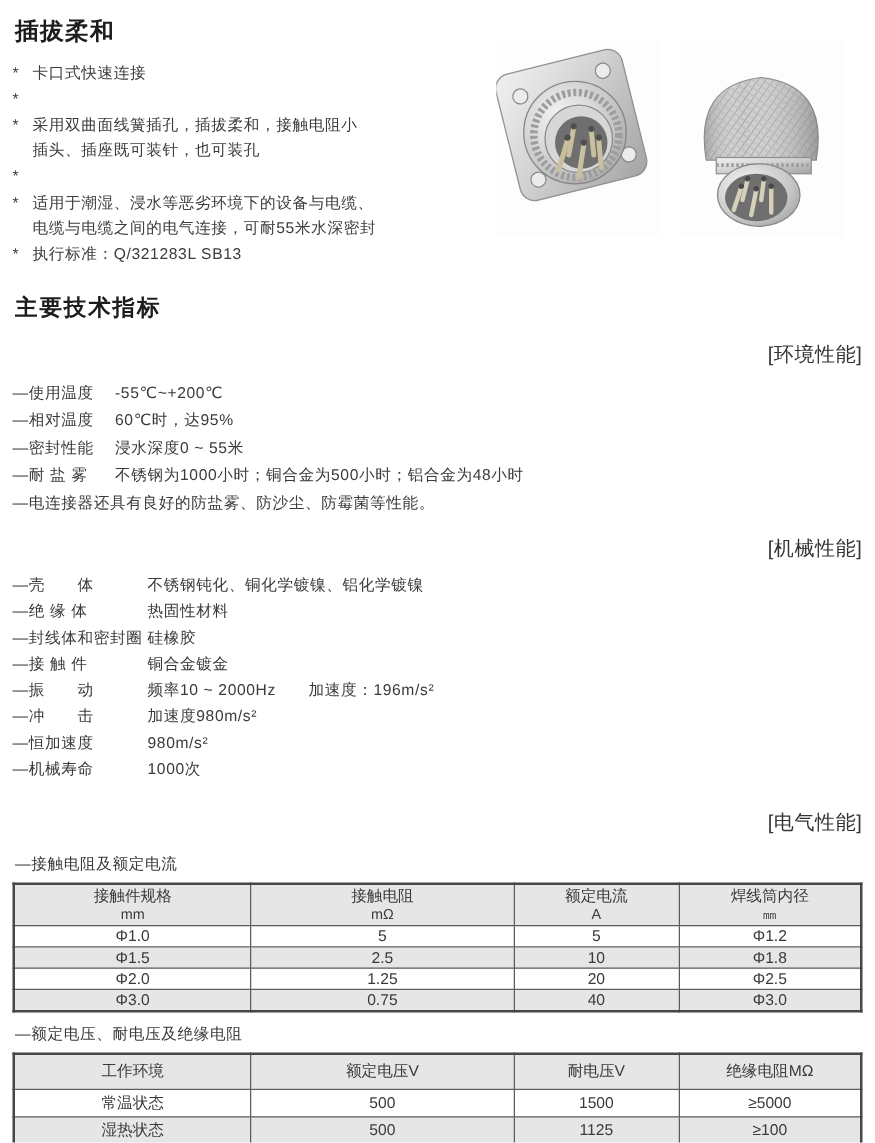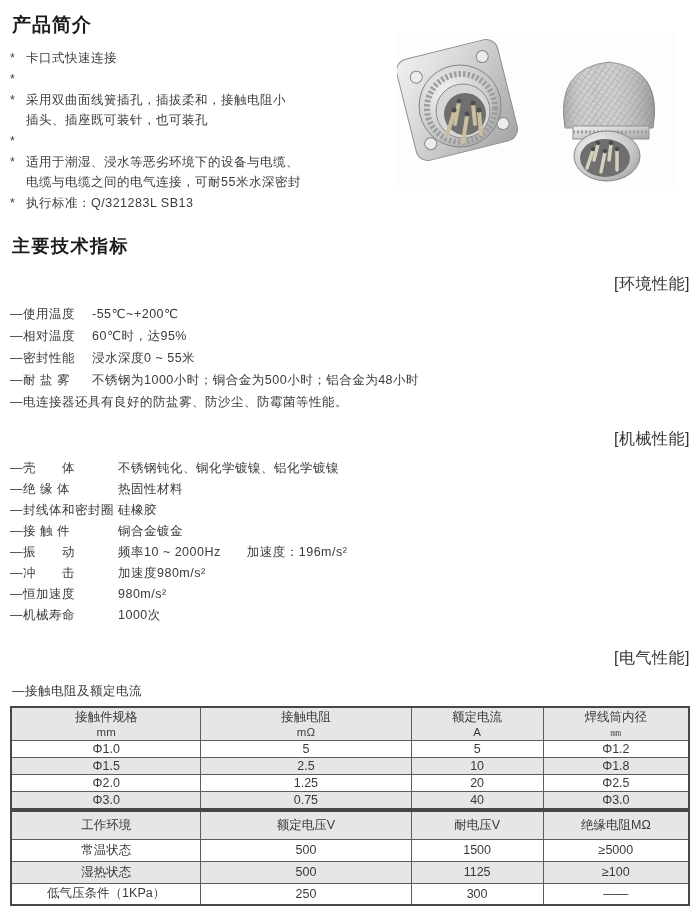--- a/index.html
+++ b/index.html
@@ -56,21 +56,21 @@
   #voltage-table td { height:22px; }
   #voltage-table tbody tr:nth-child(even) td { background:#e6e6e6; }
 </style>
 </head>
 <body>
 
 <div class="page">
 
   <div class="top">
     <div class="intro-col">
-      <h1 class="page-title">产品简介</h1>
+      <h1 class="page-title">插拔柔和</h1>
       <ul class="bullets">
         <li>
           <span class="star">*</span>
           <span class="btext">卡口式快速连接</span>
         </li>
         <li>
           <span class="star">*</span>
         </li>
         <li>
           <span class="star">*</span>
@@ -277,20 +277,21 @@
       </tr>
       <tr>
         <td>Φ3.0</td>
         <td>0.75</td>
         <td>40</td>
         <td>Φ3.0</td>
       </tr>
     </tbody>
   </table>
 
+  <div class="tbl-caption" style="margin-top:9px">—额定电压、耐电压及绝缘电阻</div>
   <table id="voltage-table">
     <thead>
       <tr>
         <th class="c1">工作环境</th>
         <th class="c2">额定电压V</th>
         <th class="c3">耐电压V</th>
         <th class="c4">绝缘电阻MΩ</th>
       </tr>
     </thead>
     <tbody>

